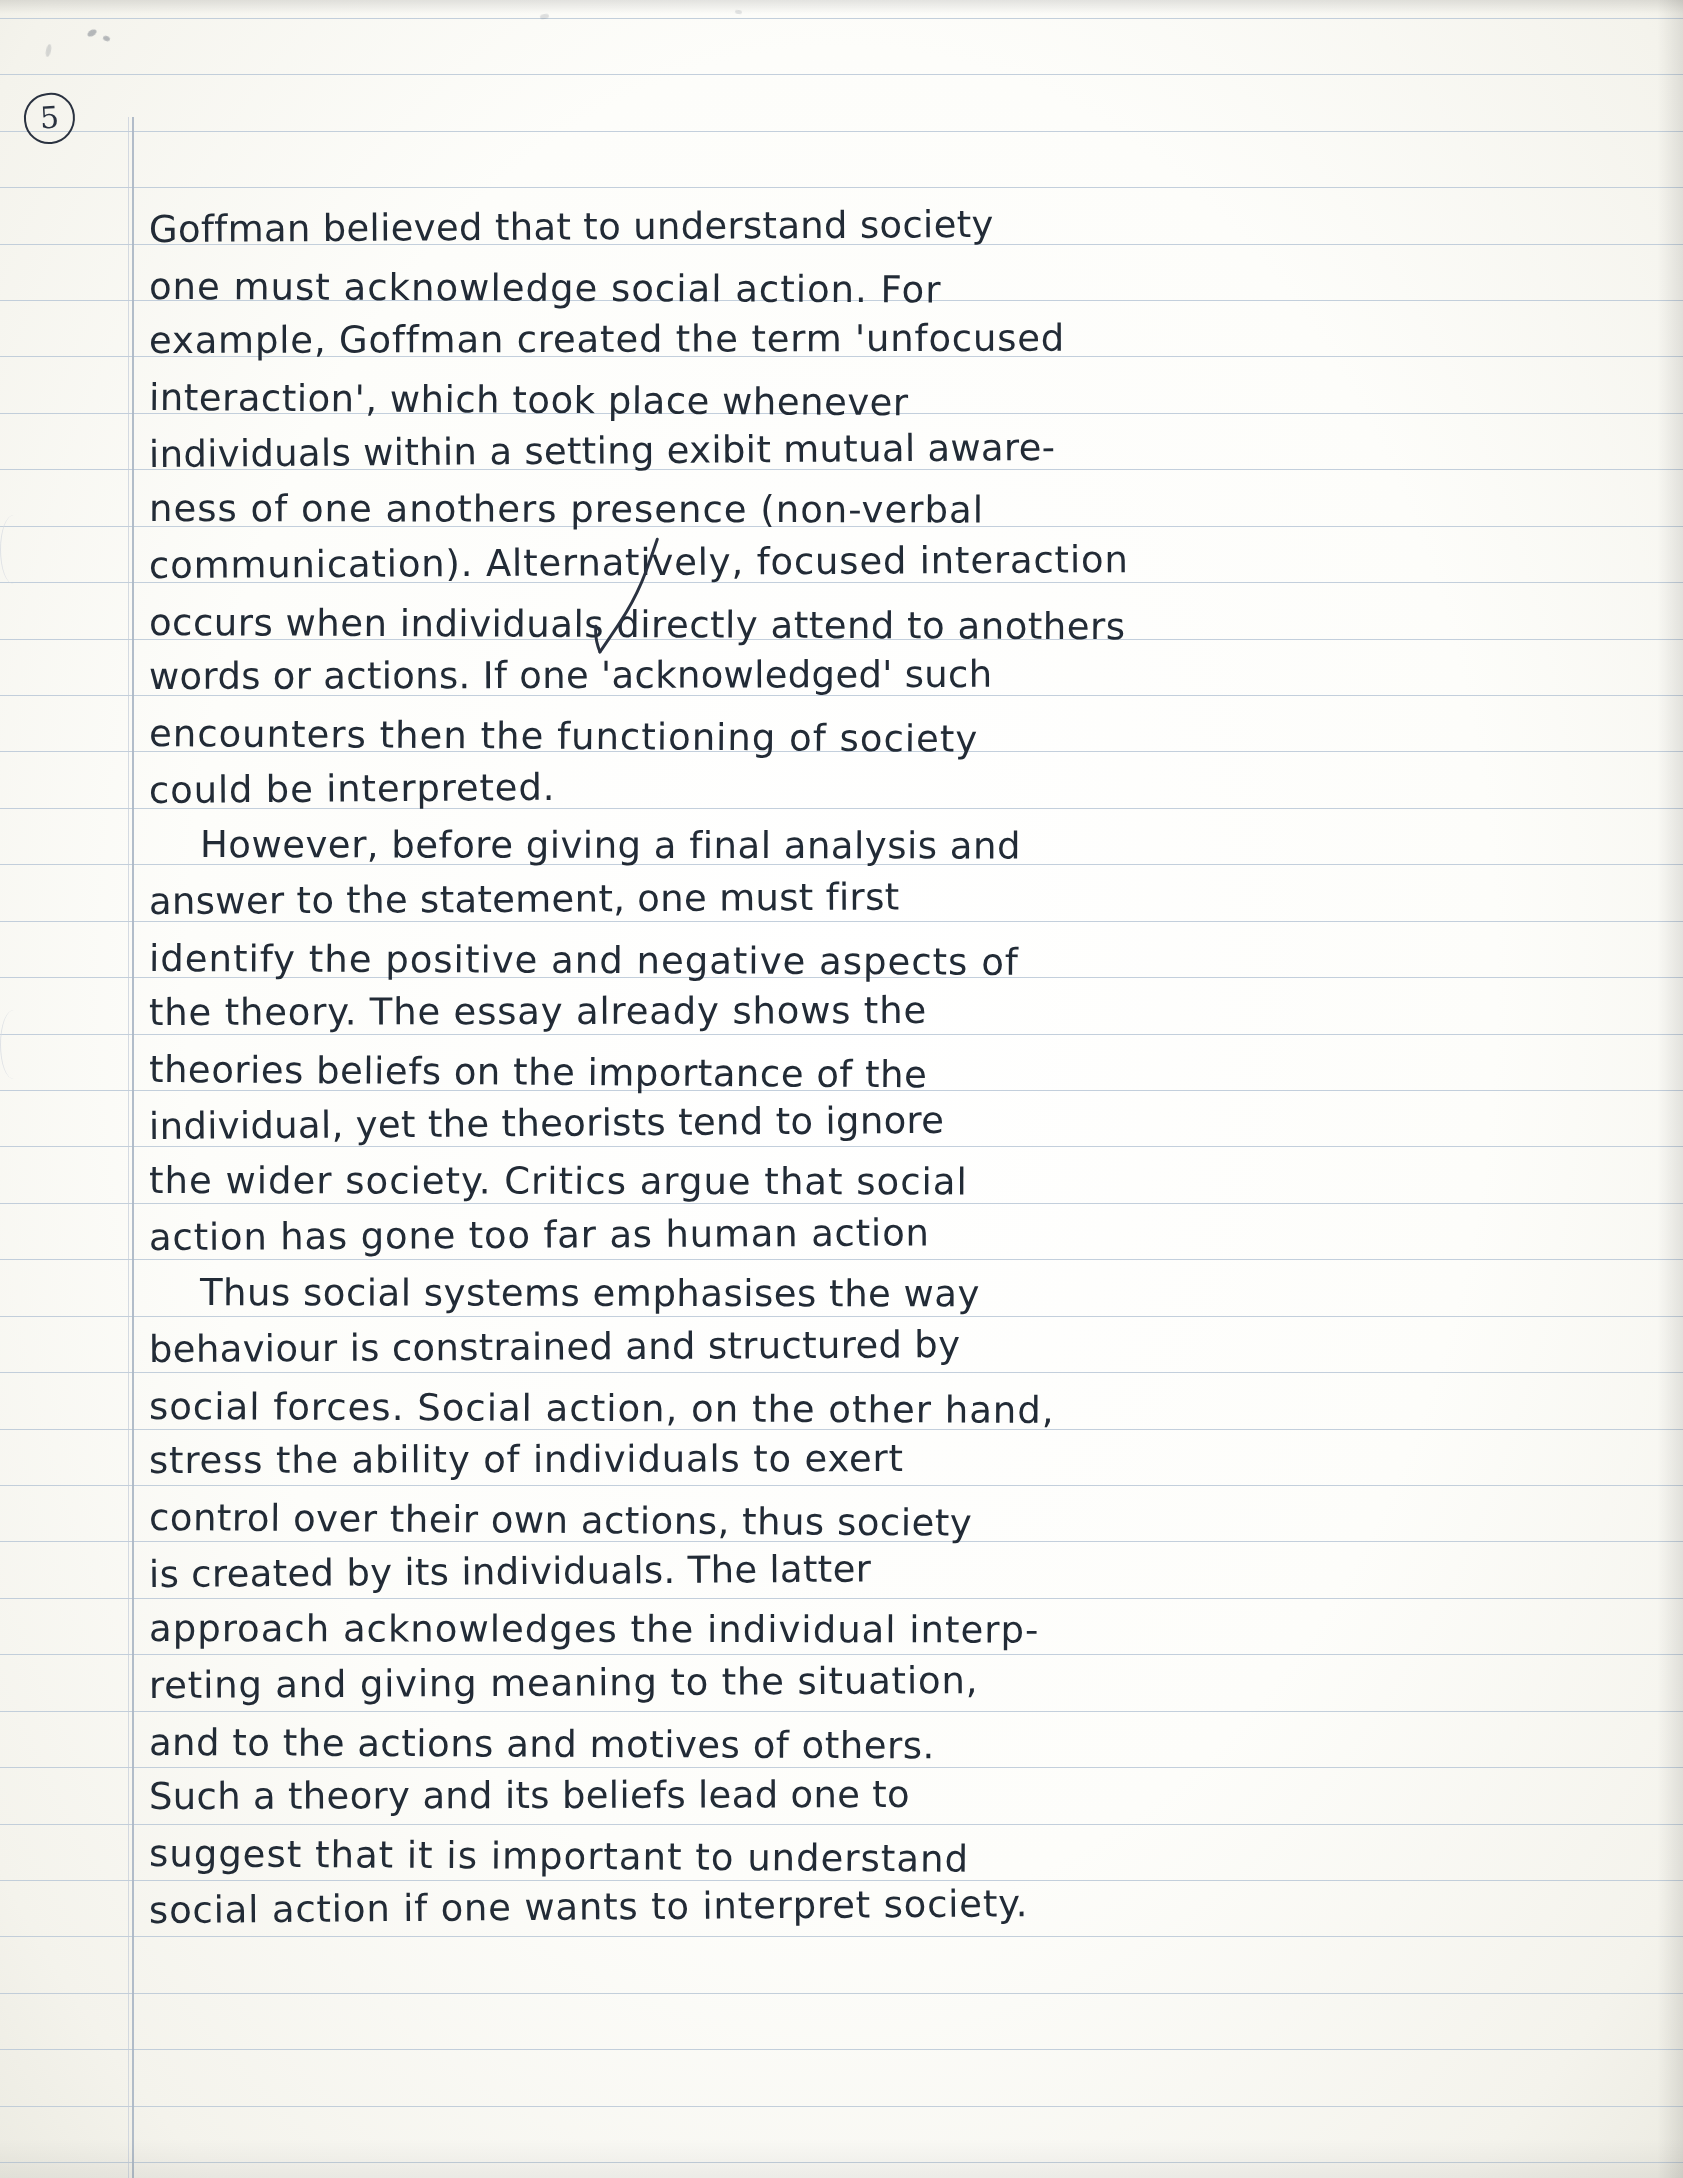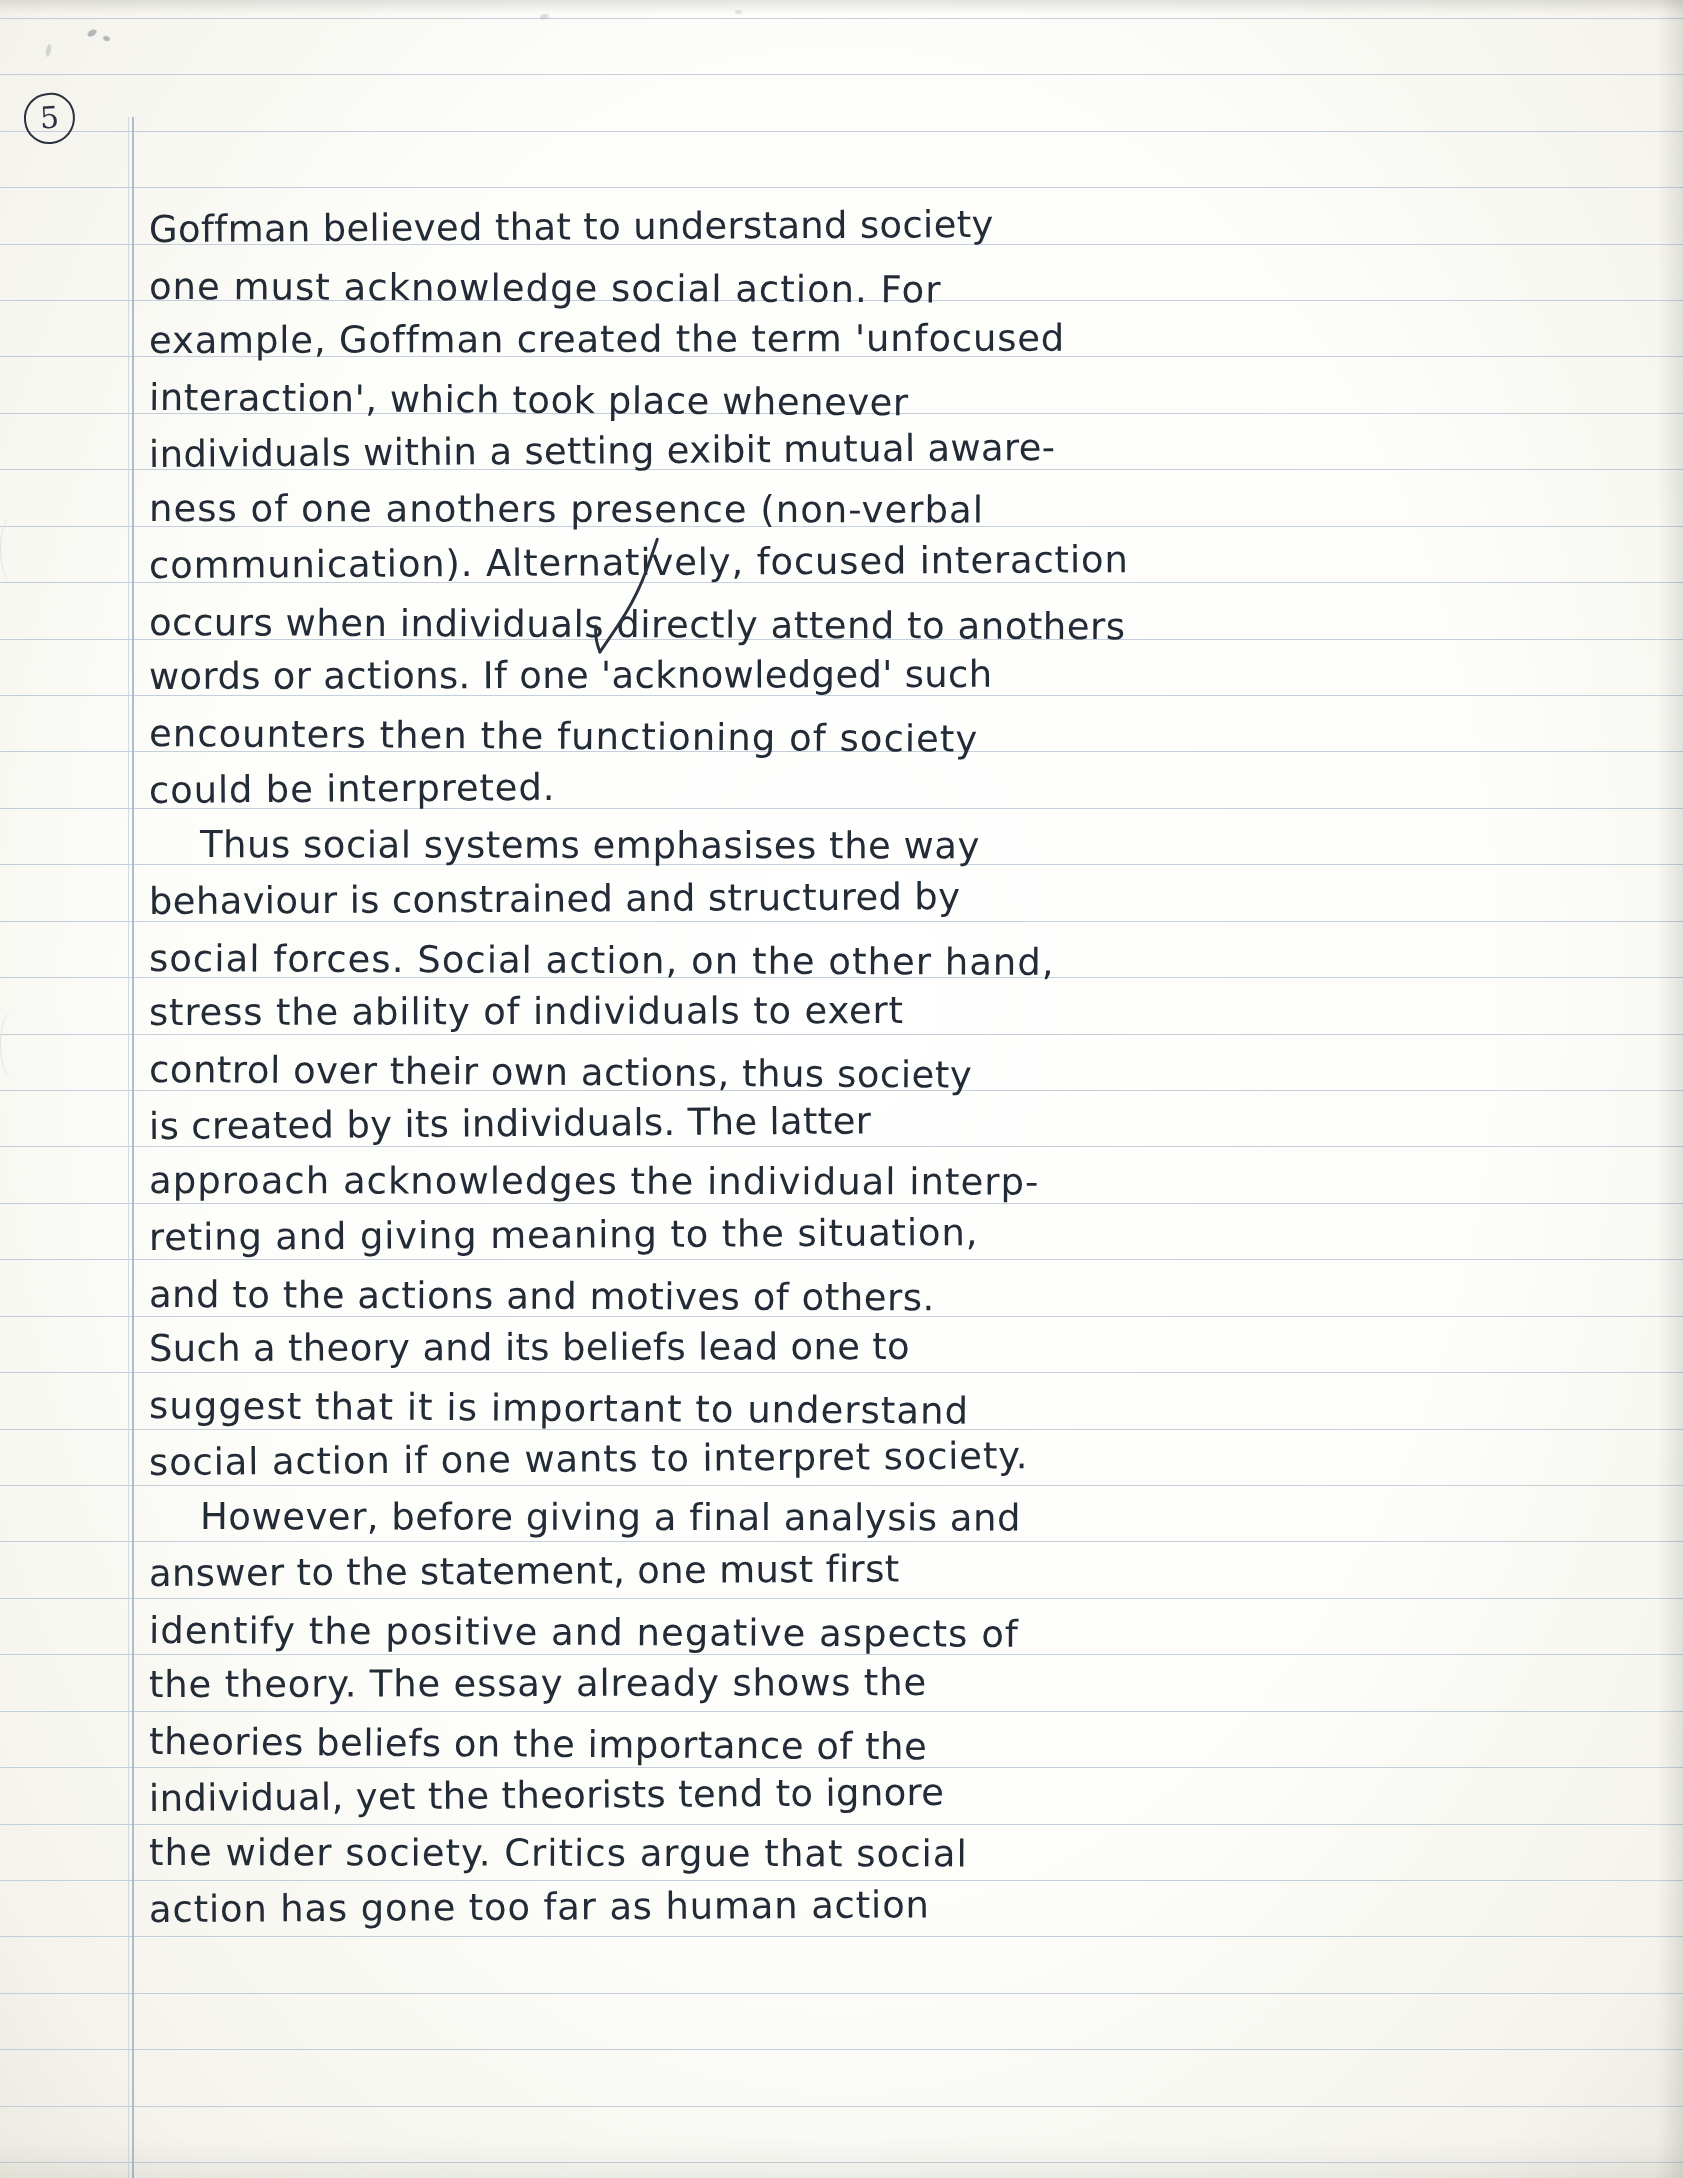--- a/index.html
+++ b/index.html
@@ -237,43 +237,43 @@
         <span class="hw-line j4" style="letter-spacing: 0.5px;">interaction', which took place whenever</span>
         <span class="hw-line j5" style="letter-spacing: 0.3px;">individuals within a setting exibit mutual aware-</span>
         <span class="hw-line j6" style="letter-spacing: 1px;">ness of one anothers presence (non-verbal</span>
         <span class="hw-line j1" style="letter-spacing: 0.8px;">communication). Alternatively, focused interaction</span>
         <span class="hw-line j2" style="letter-spacing: 0.5px;">occurs when individuals directly attend to anothers</span>
         <span class="hw-line j3" style="letter-spacing: 0.3px;">words or actions. If one 'acknowledged' such</span>
         <span class="hw-line j4" style="letter-spacing: 1px;">encounters then the functioning of society</span>
         <span class="hw-line j5" style="letter-spacing: 0.8px;">could be interpreted.</span>
       </div>
       <div class="hw-para">
+        <span class="hw-line j6 indent" style="letter-spacing: 0.5px;">However, before giving a final analysis and</span>
+        <span class="hw-line j1" style="letter-spacing: 0.3px;">answer to the statement, one must first</span>
+        <span class="hw-line j2" style="letter-spacing: 1px;">identify the positive and negative aspects of</span>
+        <span class="hw-line j3" style="letter-spacing: 0.8px;">the theory. The essay already shows the</span>
+        <span class="hw-line j4" style="letter-spacing: 0.5px;">theories beliefs on the importance of the</span>
+        <span class="hw-line j5" style="letter-spacing: 0.3px;">individual, yet the theorists tend to ignore</span>
+        <span class="hw-line j6" style="letter-spacing: 1px;">the wider society. Critics argue that social</span>
+        <span class="hw-line j1" style="letter-spacing: 0.8px;">action has gone too far as human action</span>
+      </div>
+      <div class="hw-para">
         <span class="hw-line j6 indent" style="letter-spacing: 0.5px;">Thus social systems emphasises the way</span>
         <span class="hw-line j1" style="letter-spacing: 0.3px;">behaviour is constrained and structured by</span>
         <span class="hw-line j2" style="letter-spacing: 1px;">social forces. Social action, on the other hand,</span>
         <span class="hw-line j3" style="letter-spacing: 0.8px;">stress the ability of individuals to exert</span>
         <span class="hw-line j4" style="letter-spacing: 0.5px;">control over their own actions, thus society</span>
         <span class="hw-line j5" style="letter-spacing: 0.3px;">is created by its individuals. The latter</span>
         <span class="hw-line j6" style="letter-spacing: 1px;">approach acknowledges the individual interp-</span>
         <span class="hw-line j1" style="letter-spacing: 0.8px;">reting and giving meaning to the situation,</span>
         <span class="hw-line j2" style="letter-spacing: 0.5px;">and to the actions and motives of others.</span>
         <span class="hw-line j3" style="letter-spacing: 0.3px;">Such a theory and its beliefs lead one to</span>
         <span class="hw-line j4" style="letter-spacing: 1px;">suggest that it is important to understand</span>
         <span class="hw-line j5" style="letter-spacing: 0.8px;">social action if one wants to interpret society.</span>
       </div>
-      <div class="hw-para">
-        <span class="hw-line j6 indent" style="letter-spacing: 0.5px;">However, before giving a final analysis and</span>
-        <span class="hw-line j1" style="letter-spacing: 0.3px;">answer to the statement, one must first</span>
-        <span class="hw-line j2" style="letter-spacing: 1px;">identify the positive and negative aspects of</span>
-        <span class="hw-line j3" style="letter-spacing: 0.8px;">the theory. The essay already shows the</span>
-        <span class="hw-line j4" style="letter-spacing: 0.5px;">theories beliefs on the importance of the</span>
-        <span class="hw-line j5" style="letter-spacing: 0.3px;">individual, yet the theorists tend to ignore</span>
-        <span class="hw-line j6" style="letter-spacing: 1px;">the wider society. Critics argue that social</span>
-        <span class="hw-line j1" style="letter-spacing: 0.8px;">action has gone too far as human action</span>
-      </div>
     </div>
 
   <svg id="tick-mark" viewBox="0 0 90 130">
     <path d="M6 118 C 24 92, 40 70, 52 38 C 58 22, 62 10, 64 4" fill="none" stroke="#2a3240" stroke-width="3" stroke-linecap="round"></path>
     <path d="M6 118 C 2 108, 1 100, 2 92" fill="none" stroke="#2a3240" stroke-width="3" stroke-linecap="round"></path>
   </svg>
 
   <div id="scan-edge-top"></div>
   <div id="scan-edge-right"></div>
   <div id="bottom-fade"></div>

